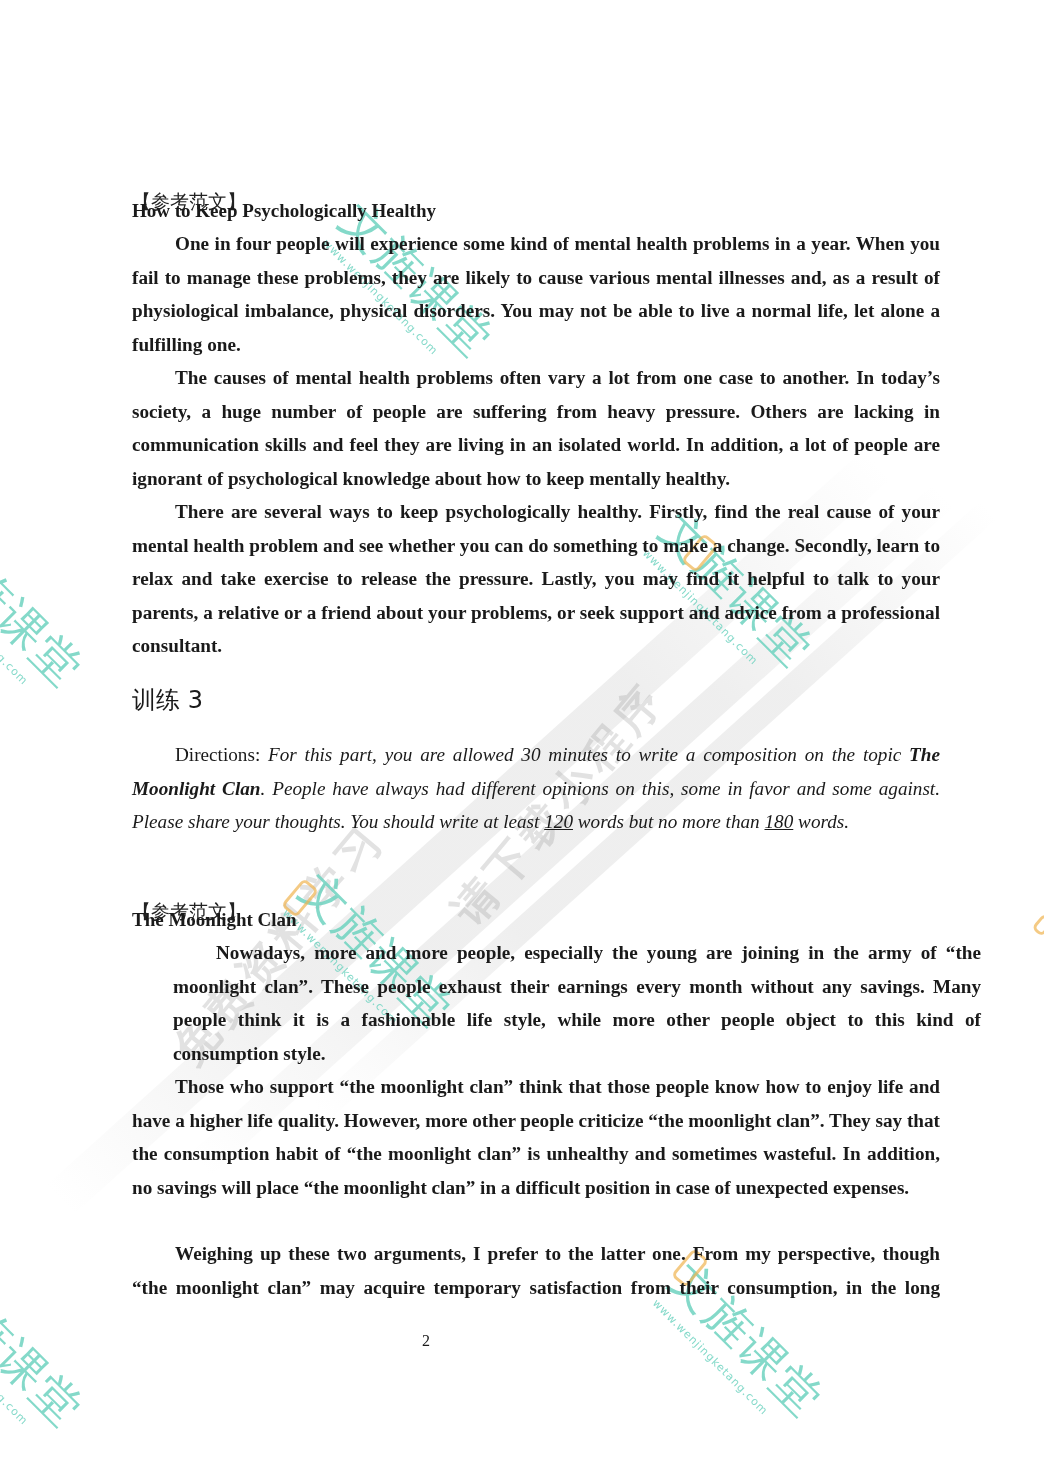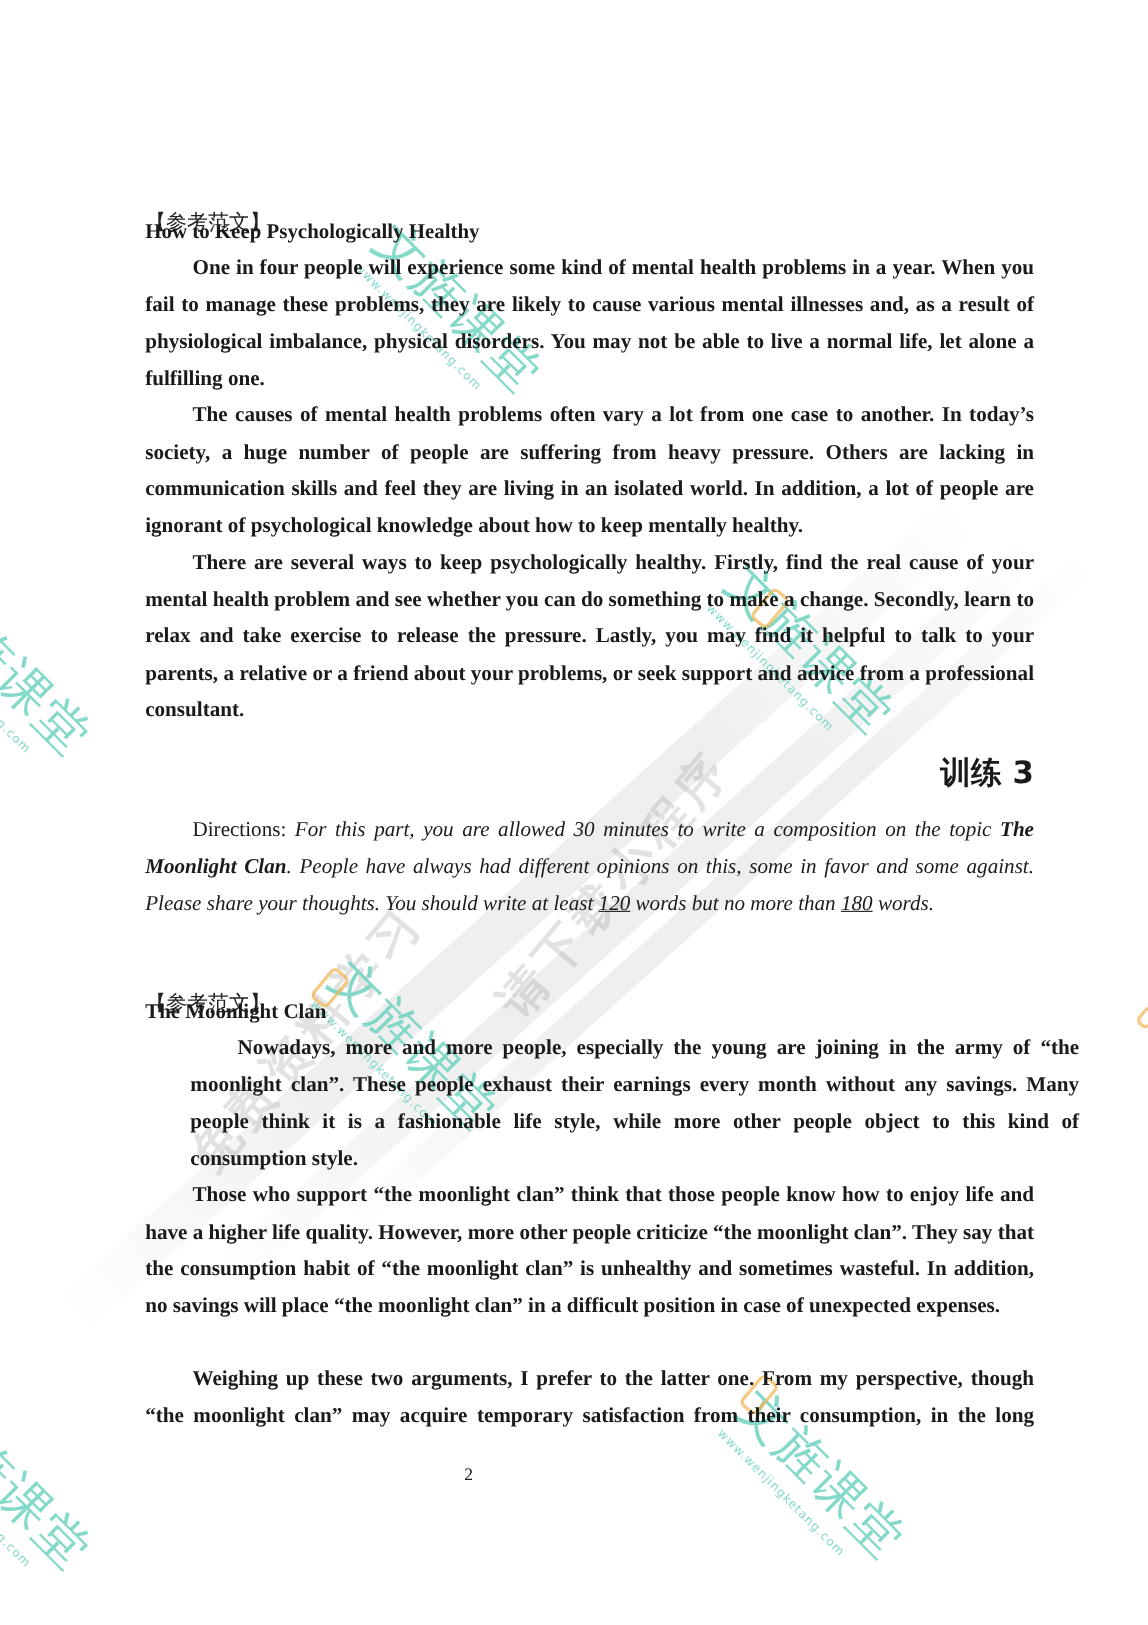--- a/index.html
+++ b/index.html
@@ -74,24 +74,24 @@
     font-size: 19.2px;
     line-height: 33.5px;
     text-align: justify;
     text-indent: 43px;
     margin: 0;
     font-weight: bold;
   }
   .section-title {
     position: absolute;
     left: 0; width: 808px;
-    text-align: right;
+    text-align: left;
     font-family: "DejaVu Sans", sans-serif;
-    font-weight: bold;
-    font-size: 28px;
+    font-weight: normal;
+    font-size: 24px;
   }
   .directions {
     position: absolute;
     left: 0; width: 808px;
     font-size: 19.2px;
     line-height: 33.5px;
     text-align: justify;
     text-indent: 43px;
     margin: 0;
     font-style: italic;

